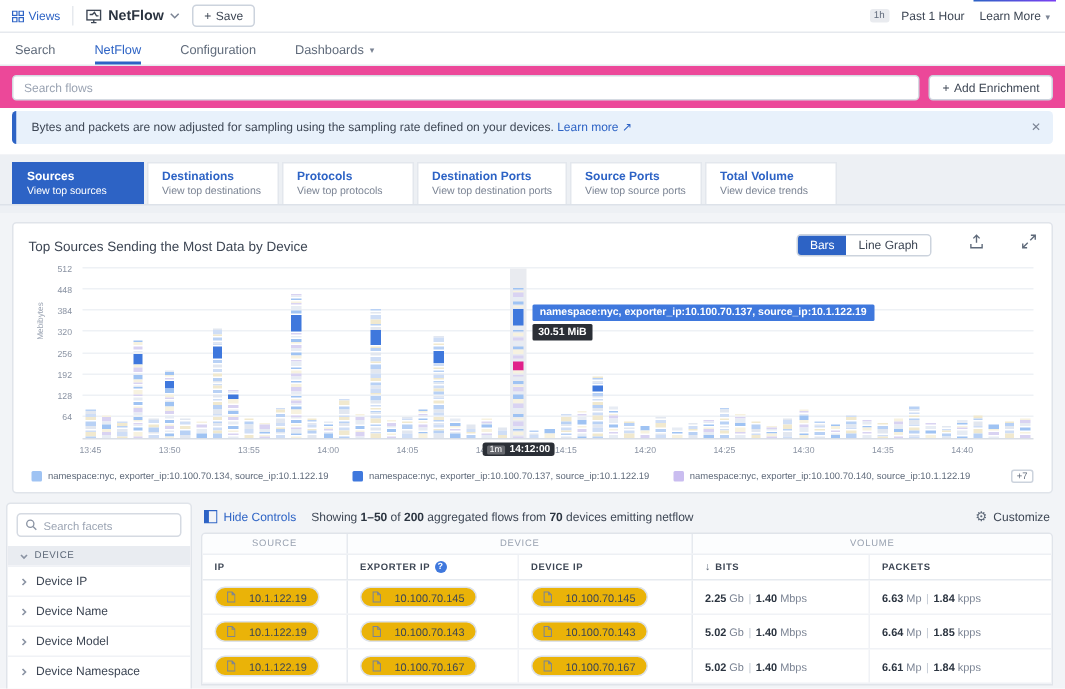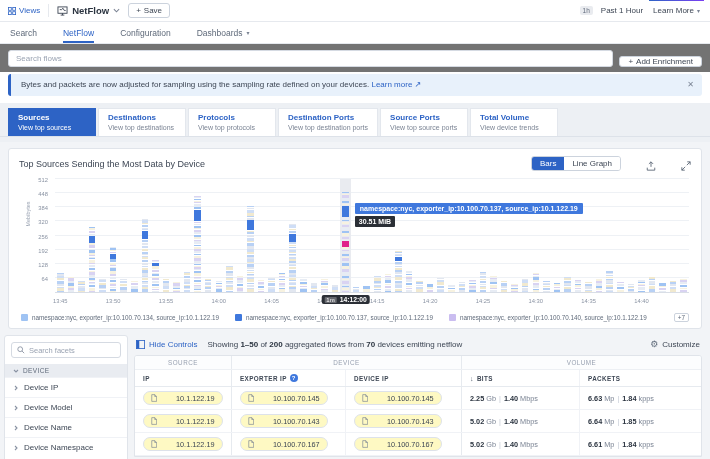--- a/index.html
+++ b/index.html
@@ -23,21 +23,21 @@
   .caret { font-size:6px; color:#7b8494; }
 
   
   .nav-row { height:22px; display:flex; align-items:stretch; padding:0 10px; gap:26px;
     border-bottom:1px solid #e6e9ee; background:#fff; }
   .nav-tab { display:flex; align-items:center; gap:4px; font-size:8.5px; color:#5f6a7a; cursor:pointer; }
   .nav-tab.active { color:#2d63c5; box-shadow:inset 0 -2px 0 #2d63c5; }
   .new-badge { color:#7a3ff2; font-size:6px; font-weight:bold; letter-spacing:.3px; }
 
   
-  .search-row { display:flex; gap:6px; padding:6px 8px 5px; background:#737373;align-items:flex-end; }
+  .search-row { display:flex; gap:6px; padding:6px 8px 5px; background:#ec4899; }
   .search-input { flex:1; height:17px; border:1px solid #d5dae2; border-radius:3px; font-size:8px;
     padding:0 7px; color:#3d4654; font-family:inherit; }
   .search-input::placeholder { color:#9aa3b2; }
   .add-enrich-btn { display:flex; align-items:center; gap:3px; border:1px solid #ccd3dd; border-radius:3px;
     background:#fff; font-size:8px; color:#3d4654; padding:0 8px; cursor:pointer; }
 
   
   .banner { margin:2px 8px 7px; background:#e8f1fb; border-left:3px solid #2d63c5; border-radius:3px;
     padding:6px 22px 7px 10px; position:relative; }
   .banner-title { color:#2456a8; font-weight:bold; font-size:8.5px; margin-bottom:4px; }
@@ -54,21 +54,21 @@
   .view-card .vt { font-size:8px; font-weight:bold; color:#2d63c5; margin-bottom:2px; }
   .view-card .vs { font-size:7px; color:#7b8494; white-space:nowrap; }
   .view-card.active { background:#2d63c5; border-color:#2d63c5; }
   .view-card.active .vt, .view-card.active .vs { color:#fff; }
   .strip-base { height:6px; background:#edf0f4; border-top:1px solid #dde2e9; }
 
   
   .chart-card { margin:6px 8px; background:#fff; border:1px solid #e0e4ea; border-radius:3px; padding:7px 10px 5px; }
   .chart-head { display:flex; align-items:center; margin-bottom:6px; }
   .chart-title { font-size:9px; color:#3d4654; }
-  .chart-controls { margin-left:auto; display:flex; align-items:flex-end; gap:25px; }
+  .chart-controls { margin-left:auto; display:flex; align-items:flex-start; gap:25px; }
   .toggle { display:flex; border:1px solid #ccd3dd; border-radius:3px; overflow:hidden; }
   .toggle .opt { font-size:8px; padding:2px 8px; background:#fff; color:#3d4654; cursor:pointer; }
   .toggle .opt.on { background:#2d63c5; color:#fff; }
   .icon-btn { color:#5f6a7a; cursor:pointer; display:flex; }
 
   .chart-area { position:relative; height:146px; }
   .y-axis-title { position:absolute; left:-4px; top:34px; transform:rotate(-90deg); transform-origin:center;
     font-size:5.5px; color:#9aa3b2; }
   .y-ticks { position:absolute; left:6px; width:26px; top:2px; bottom:30px; }
   .y-tick { position:absolute; right:3px; font-size:5.8px; color:#8a93a3; transform:translateY(50%); }
@@ -121,22 +121,22 @@
   .th-row { display:grid; grid-template-columns:96px 114px 116px 118px 1fr; border-bottom:1px solid #e6eaef; }
   .th-cell { font-size:6.3px; font-weight:bold; color:#3d4654; letter-spacing:.4px; padding:4px 8px;
     display:flex; align-items:center; gap:3px; cursor:pointer; }
   .th-cell.gl { border-left:1px solid #e6eaef; }
   .th-cell.sl { border-left:1px solid #f0f2f6; }
   .sort-arrow { color:#5f6a7a; font-size:7px; }
   .td-row { display:grid; grid-template-columns:96px 114px 116px 118px 1fr; border-bottom:1px solid #f0f2f6; }
   .td-cell { padding:4px 8px; display:flex; align-items:center; min-height:22px; }
   .td-cell.gl { border-left:1px solid #e6eaef; }
   .td-cell.sl { border-left:1px solid #f0f2f6; }
-  .pill { display:inline-flex; align-items:center; gap:19px; border:1px solid #dde2ea; border-radius:9px;
-    background:#fef9c3; padding:1.5px 7px; font-size:7.3px; color:#3d4654; cursor:pointer; white-space:nowrap; }
+  .pill { display:inline-flex; align-items:center; gap:9px; border:1px solid #dde2ea; border-radius:9px;
+    background:#eab308; padding:1.5px 7px; font-size:7.3px; color:#3d4654; cursor:pointer; white-space:nowrap; }
   .val { font-size:7.3px; white-space:nowrap; }
   .val b { color:#2b3440; }
   .val .u { color:#7b8494; }
   .val .sep { color:#c3cad4; padding:0 3px; }
   .info-q { width:8px; height:8px; border-radius:50%; background:#3f78dd; color:#fff; font-size:6px;
     display:inline-flex; align-items:center; justify-content:center; font-weight:bold; }
 </style>
 </head>
 <body>
 
@@ -1029,29 +1029,29 @@
               </svg>
             </span>
             <span>Device IP</span>
           </div>
           <div class="facet-item">
             <span class="chev">
               <svg width="6" height="6" viewBox="0 0 6 6">
                 <path d="M2 1l2 2-2 2" fill="none" stroke="#8a93a3" stroke-width="1.1"></path>
               </svg>
             </span>
-            <span>Device Model</span>
+            <span>Device Name</span>
           </div>
           <div class="facet-item">
             <span class="chev">
               <svg width="6" height="6" viewBox="0 0 6 6">
                 <path d="M2 1l2 2-2 2" fill="none" stroke="#8a93a3" stroke-width="1.1"></path>
               </svg>
             </span>
-            <span>Device Name</span>
+            <span>Device Model</span>
           </div>
           <div class="facet-item">
             <span class="chev">
               <svg width="6" height="6" viewBox="0 0 6 6">
                 <path d="M2 1l2 2-2 2" fill="none" stroke="#8a93a3" stroke-width="1.1"></path>
               </svg>
             </span>
             <span>Device Namespace</span>
           </div>
         </div>

